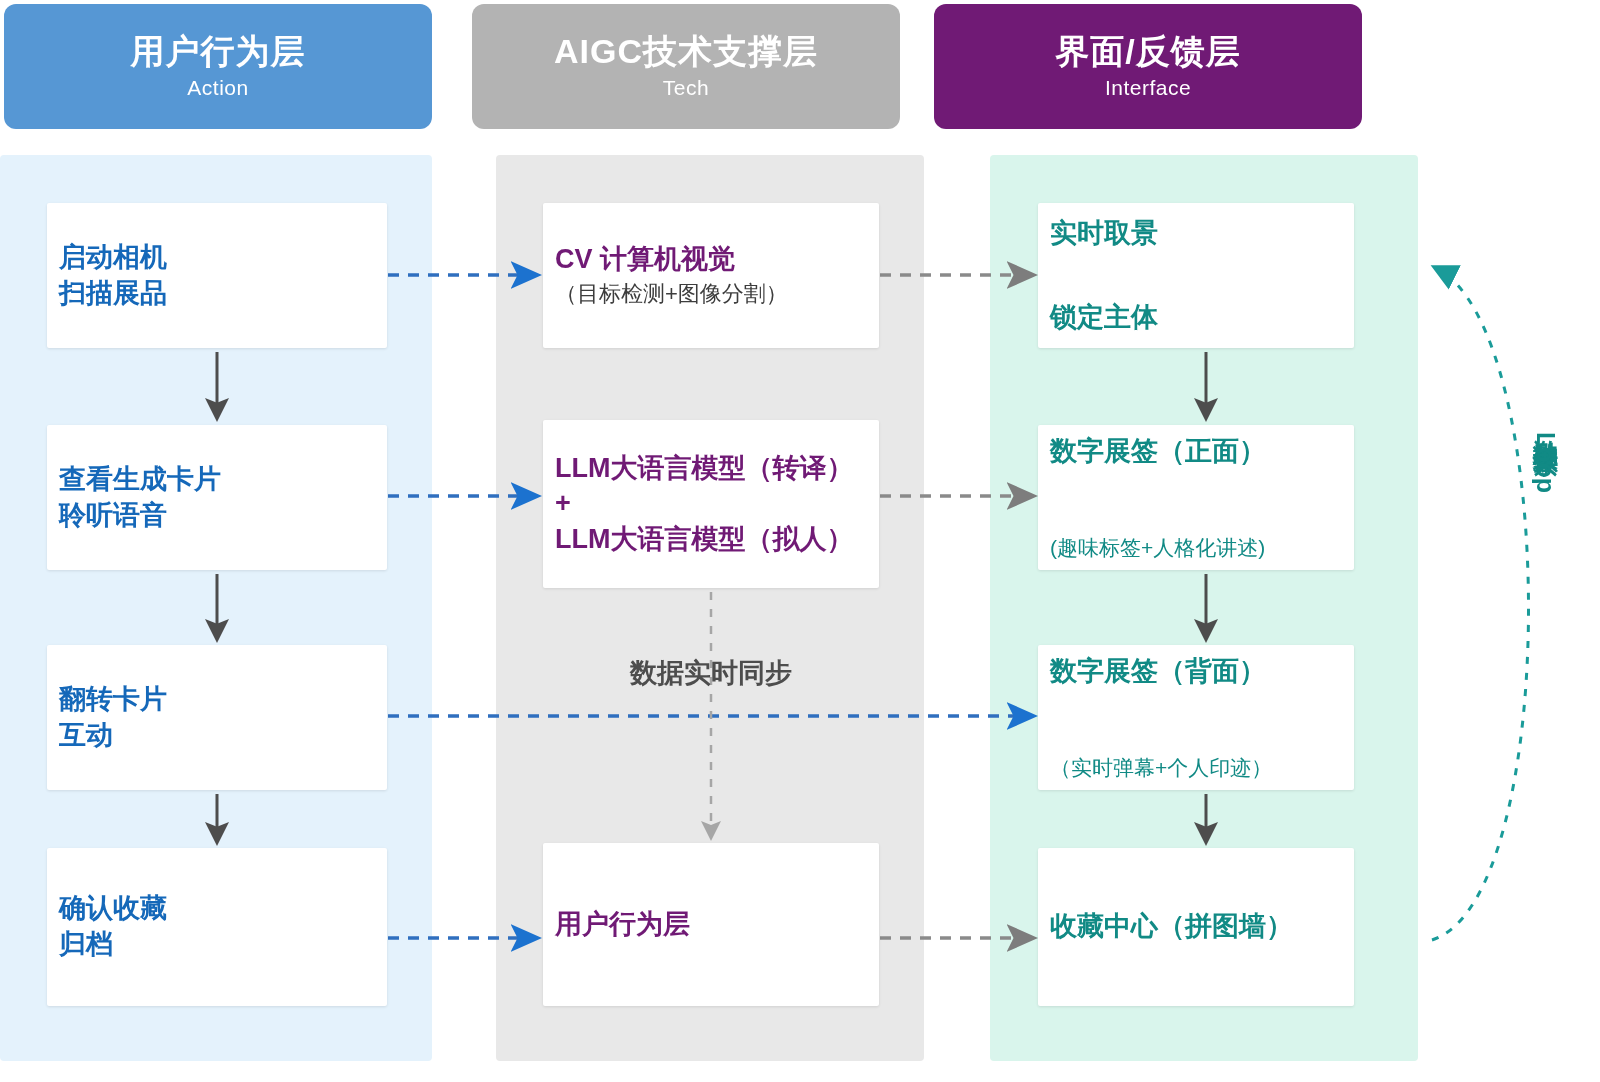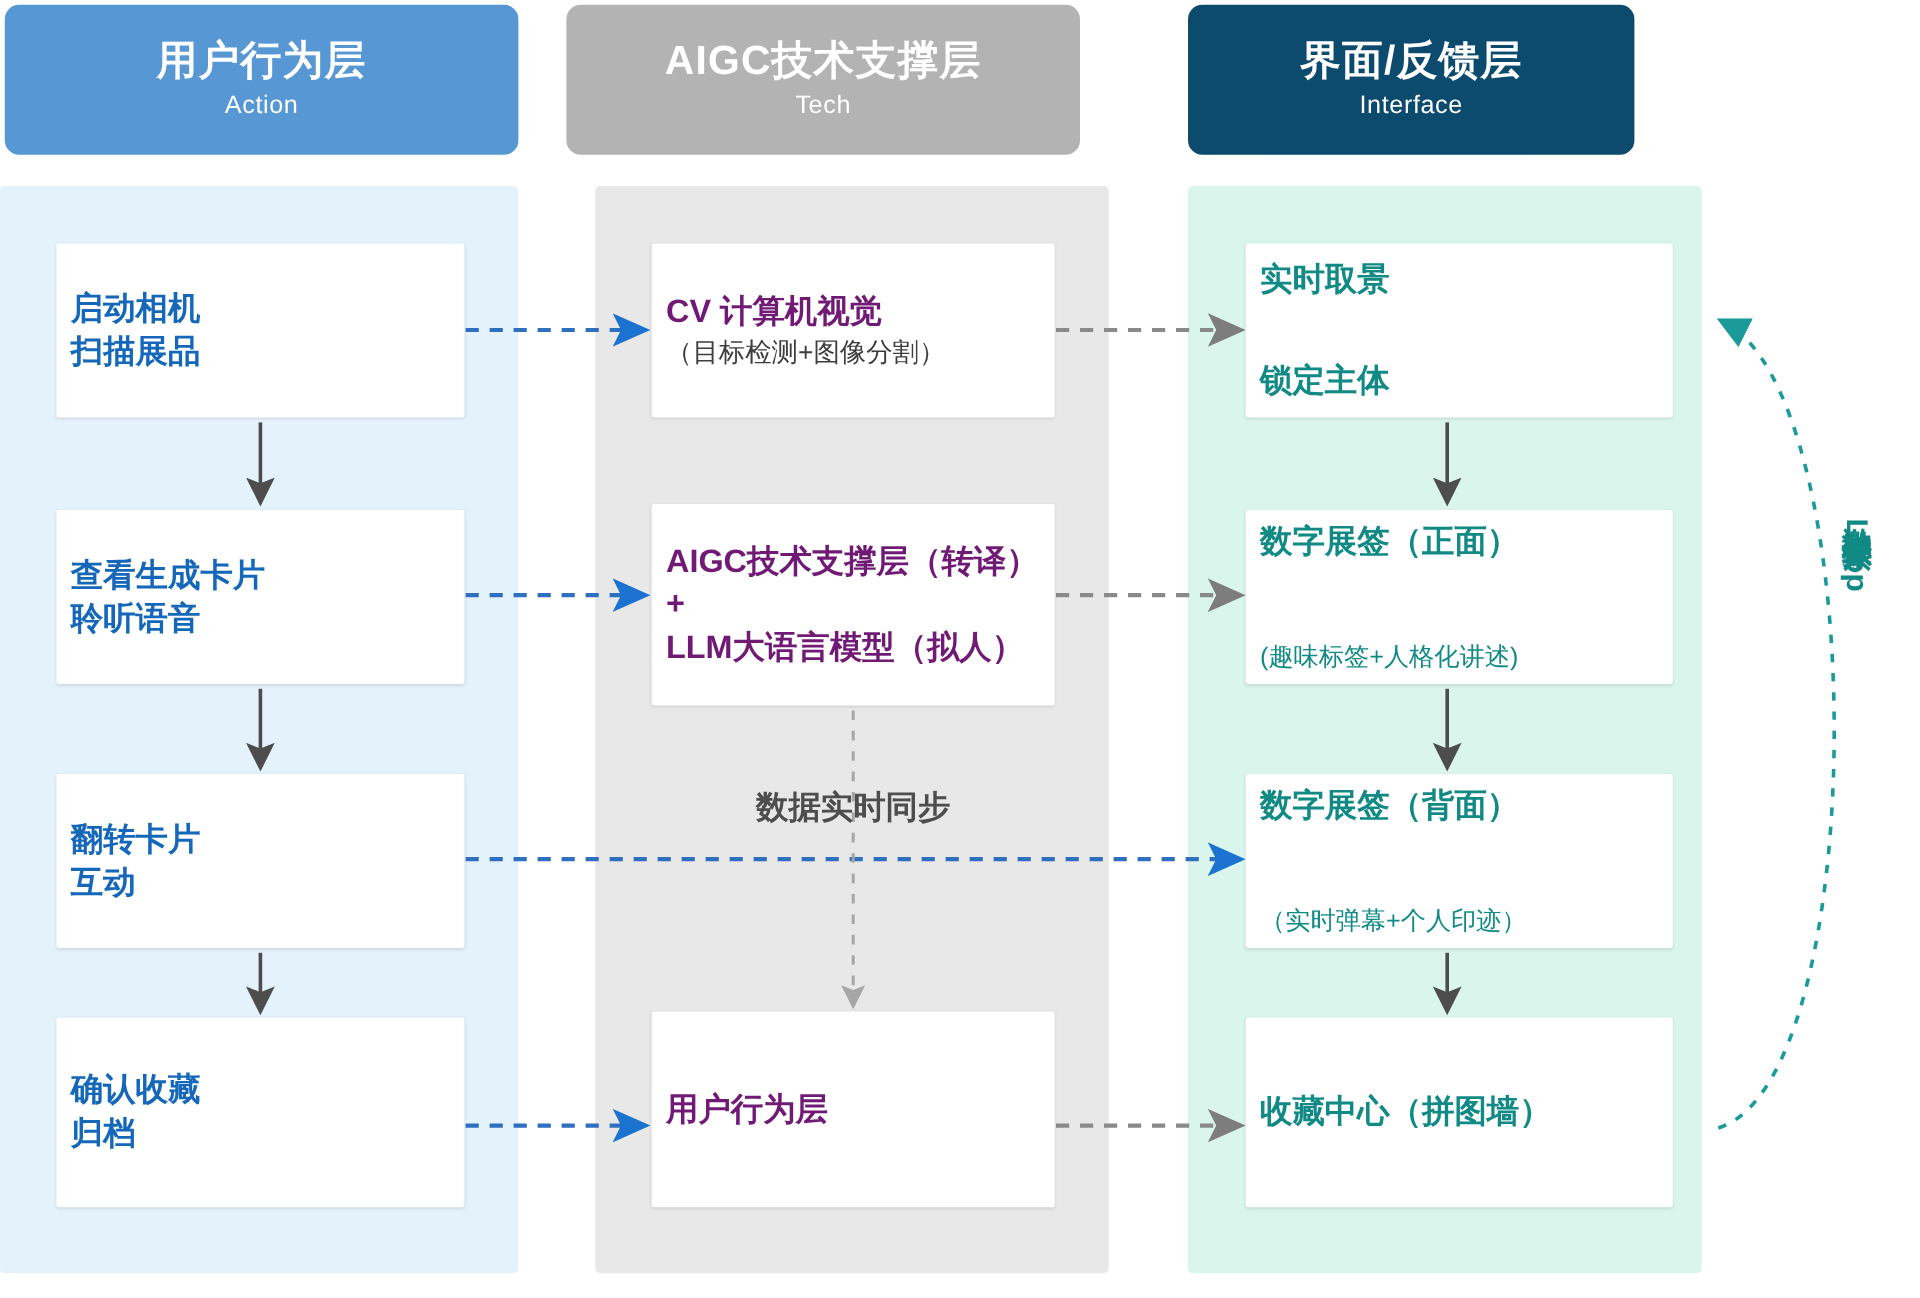--- a/index.html
+++ b/index.html
@@ -22,21 +22,21 @@
     box-sizing:border-box;
   }
   .col-header .ch-title{
     font-size:34px;font-weight:bold;line-height:1.1;letter-spacing:1px;
   }
   .col-header .ch-sub{
     font-size:21px;font-weight:normal;margin-top:6px;letter-spacing:.5px;
   }
   #hdr-action{left:4px;width:428px;background:#5697d4;}
   #hdr-tech{left:472px;width:428px;background:#b3b3b3;}
-  #hdr-interface{left:990px;width:372px;background:#0c4a6e;}
+  #hdr-interface{left:934px;width:428px;background:#701a75;}
 
   
   .lane{
     position:absolute;top:155px;height:906px;border-radius:4px;
   }
   #lane-action{left:0px;width:432px;background:#e4f2fc;}
   #lane-tech{left:496px;width:428px;background:#e8e8e8;}
   #lane-interface{left:990px;width:428px;background:#d9f5ec;}
 
   
@@ -55,21 +55,21 @@
   .card .c-sub{line-height:1.3;}
 
   
   .c1{left:47px;width:340px;}
   .c1 .c-title{color:#1568b9;font-size:27px;}
   
   .c2{left:543px;width:336px;}
   .c2 .c-title{color:#701a75;font-size:27px;}
   .c2 .c-sub{color:#3d3d3d;font-size:22px;margin-top:2px;}
   
-  .c3{left:1038px;width:356px;gap:48px;}
+  .c3{left:1038px;width:316px;gap:48px;}
   .c3 .c-title{color:#118a85;font-size:27px;}
   .c3 .c-sub{color:#118a85;font-size:21px;margin-top:16px;}
 
   .row1{top:203px;height:145px;}
   .row2{top:425px;height:145px;}
   .row3{top:645px;height:145px;}
   .row4{top:848px;height:158px;}
 
   
   #card-tech-2{top:420px;height:168px;}
@@ -196,21 +196,21 @@
   <div class="card c1 row4">
     <div class="c-title">确认收藏</div>
     <div class="c-title">归档</div>
   </div>
 
   <div class="card c2 row1" id="card-tech-1">
     <div class="c-title">CV 计算机视觉</div>
     <div class="c-sub">（目标检测+图像分割）</div>
   </div>
   <div class="card c2" id="card-tech-2">
-    <div class="c-title">AIGC技术支撑层（转译）</div>
+    <div class="c-title">LLM大语言模型（转译）</div>
     <div class="c-title">+</div>
     <div class="c-title">LLM大语言模型（拟人）</div>
   </div>
   <div class="card c2" id="card-tech-4">
     <div class="c-title">用户行为层</div>
   </div>
 
   <div id="sync-label">数据实时同步</div>
 
   <div class="card c3 row1">

